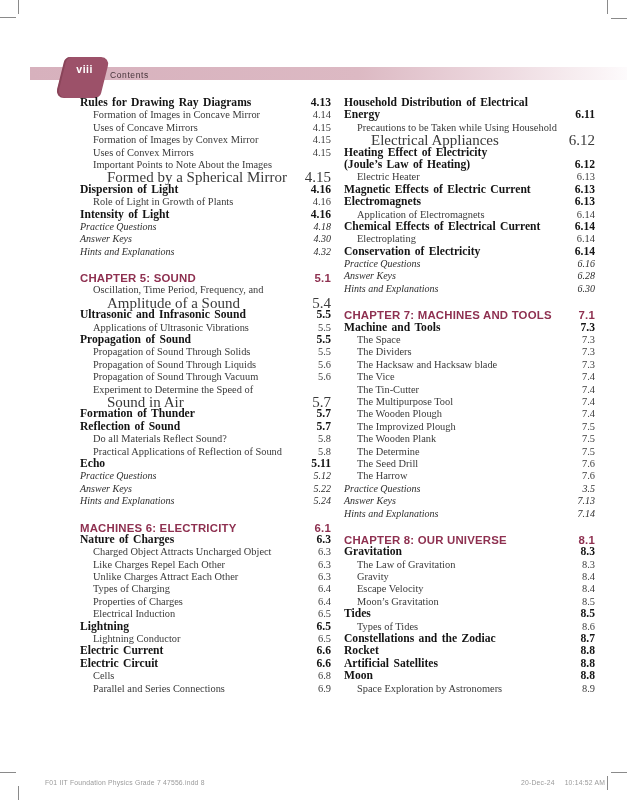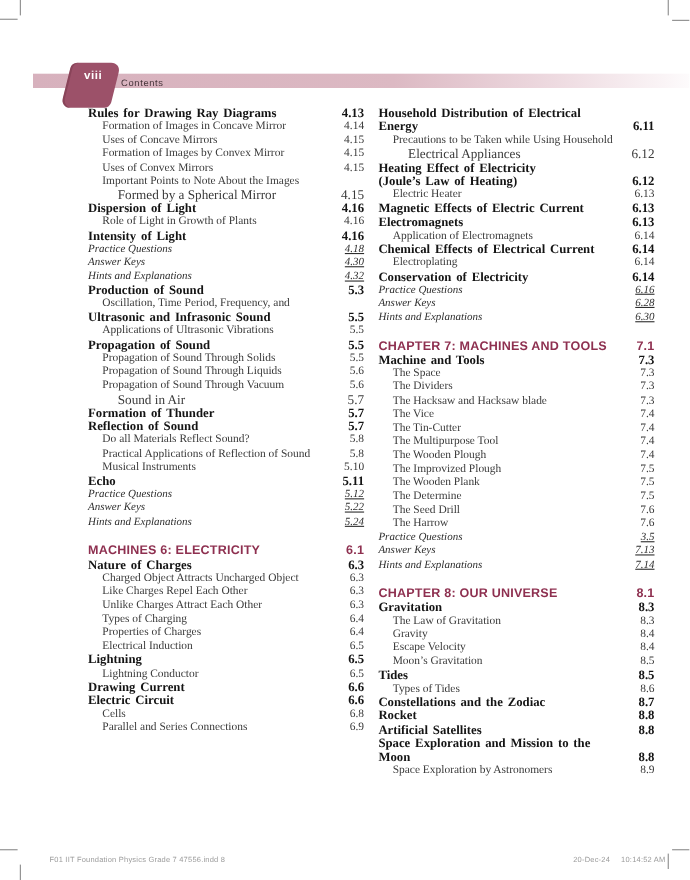--- a/index.html
+++ b/index.html
@@ -42,24 +42,24 @@
     position:absolute;left:55px;top:97px;width:516px;
     display:flex;gap:13px;margin-left:25px;
   }
   .col{width:251px;}
   .row{display:flex;align-items:baseline;line-height:12.4px;height:12.4px;}
   .row .t{flex:1;white-space:nowrap;overflow:visible;}
   .row .p{white-space:pre;text-align:right;padding-left:4px;}
   .row.h{font-weight:bold;font-size:11.6px;color:#141414;word-spacing:1.5px;}
   .row.s{font-size:10.4px;color:#3a3a3a;}
   .row.s .t{padding-left:13px;}
-  .row.s2{font-size:12px;color:#3a3a3a;}
+  .row.s2{font-size:15px;color:#3a3a3a;}
   .row.s2 .t{padding-left:27px;}
   .row.i{font-style:italic;font-size:10px;color:#2e2e2e;}
-  .row.i .p{font-style:italic;text-decoration:underline;}
+  .row.i .p{font-style:italic;}
   .row.ch{
     font-family:"Liberation Sans",sans-serif;font-weight:bold;
     font-size:11.4px;color:#8e3050;margin-top:14px;letter-spacing:.2px;
   }
   
   .foot{
     position:absolute;left:45px;right:22px;top:779px;
     font-family:"Liberation Sans",sans-serif;font-size:6.8px;color:#9a9a9a;
     display:flex;justify-content:space-between;letter-spacing:.2px;
   }
@@ -132,27 +132,31 @@
           <span class="p">4.18</span>
         </div>
         <div class="row i">
           <span class="t">Answer Keys</span>
           <span class="p">4.30</span>
         </div>
         <div class="row i">
           <span class="t">Hints and Explanations</span>
           <span class="p">4.32</span>
         </div>
-        <div class="row h">
-          <span class="t">Production of Sound</span>
-          <span class="p">5.3</span>
+        <div class="row ch">
+          <span class="t">CHAPTER 5: SOUND</span>
+          <span class="p">5.1</span>
         </div>
         <div class="row s">
           <span class="t">Oscillation, Time Period, Frequency, and</span>
           <span class="p"></span>
+        </div>
+        <div class="row s2">
+          <span class="t">Amplitude of a Sound</span>
+          <span class="p">5.4</span>
         </div>
         <div class="row h">
           <span class="t">Ultrasonic and Infrasonic Sound</span>
           <span class="p">5.5</span>
         </div>
         <div class="row s">
           <span class="t">Applications of Ultrasonic Vibrations</span>
           <span class="p">5.5</span>
         </div>
         <div class="row h">
@@ -163,20 +167,24 @@
           <span class="t">Propagation of Sound Through Solids</span>
           <span class="p">5.5</span>
         </div>
         <div class="row s">
           <span class="t">Propagation of Sound Through Liquids</span>
           <span class="p">5.6</span>
         </div>
         <div class="row s">
           <span class="t">Propagation of Sound Through Vacuum</span>
           <span class="p">5.6</span>
+        </div>
+        <div class="row s">
+          <span class="t">Experiment to Determine the Speed of</span>
+          <span class="p"></span>
         </div>
         <div class="row s2">
           <span class="t">Sound in Air</span>
           <span class="p">5.7</span>
         </div>
         <div class="row h">
           <span class="t">Formation of Thunder</span>
           <span class="p">5.7</span>
         </div>
         <div class="row h">
@@ -184,24 +192,20 @@
           <span class="p">5.7</span>
         </div>
         <div class="row s">
           <span class="t">Do all Materials Reflect Sound?</span>
           <span class="p">5.8</span>
         </div>
         <div class="row s">
           <span class="t">Practical Applications of Reflection of Sound</span>
           <span class="p">5.8</span>
         </div>
-        <div class="row s">
-          <span class="t">Musical Instruments</span>
-          <span class="p">5.10</span>
-        </div>
         <div class="row h">
           <span class="t">Echo</span>
           <span class="p">5.11</span>
         </div>
         <div class="row i">
           <span class="t">Practice Questions</span>
           <span class="p">5.12</span>
         </div>
         <div class="row i">
           <span class="t">Answer Keys</span>
@@ -245,21 +249,21 @@
         </div>
         <div class="row h">
           <span class="t">Lightning</span>
           <span class="p">6.5</span>
         </div>
         <div class="row s">
           <span class="t">Lightning Conductor</span>
           <span class="p">6.5</span>
         </div>
         <div class="row h">
-          <span class="t">Drawing Current</span>
+          <span class="t">Electric Current</span>
           <span class="p">6.6</span>
         </div>
         <div class="row h">
           <span class="t">Electric Circuit</span>
           <span class="p">6.6</span>
         </div>
         <div class="row s">
           <span class="t">Cells</span>
           <span class="p">6.8</span>
         </div>
@@ -437,24 +441,20 @@
           <span class="t">Constellations and the Zodiac</span>
           <span class="p">8.7</span>
         </div>
         <div class="row h">
           <span class="t">Rocket</span>
           <span class="p">8.8</span>
         </div>
         <div class="row h">
           <span class="t">Artificial Satellites</span>
           <span class="p">8.8</span>
-        </div>
-        <div class="row h">
-          <span class="t">Space Exploration and Mission to the</span>
-          <span class="p"></span>
         </div>
         <div class="row h">
           <span class="t">Moon</span>
           <span class="p">8.8</span>
         </div>
         <div class="row s">
           <span class="t">Space Exploration by Astronomers</span>
           <span class="p">8.9</span>
         </div>
       </div>

